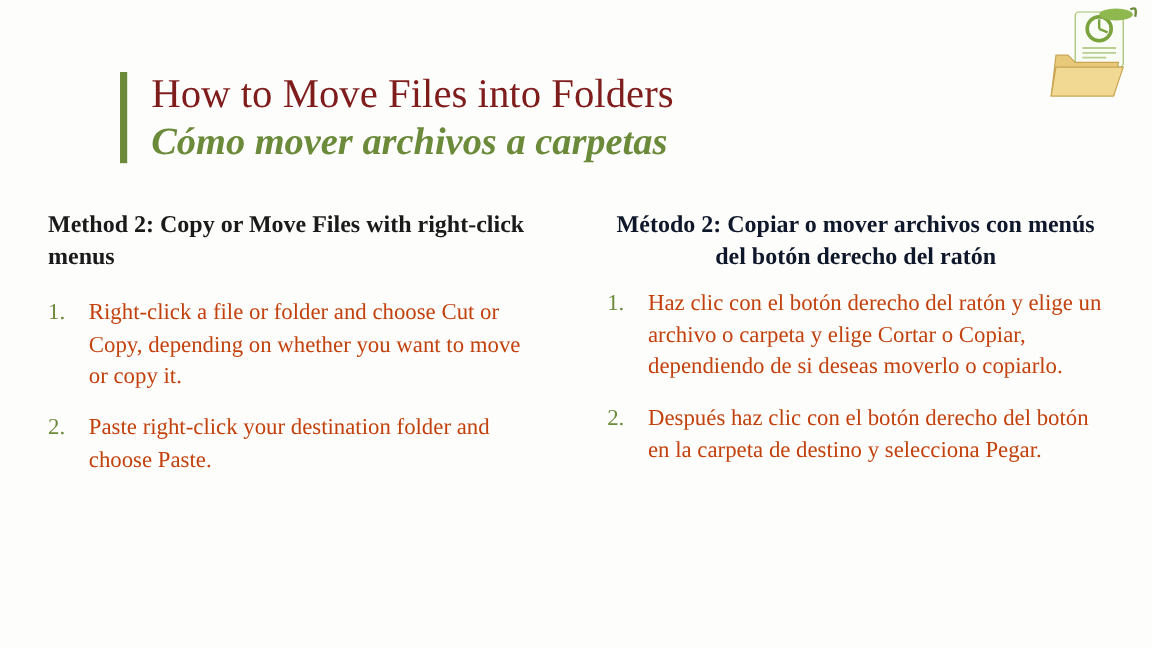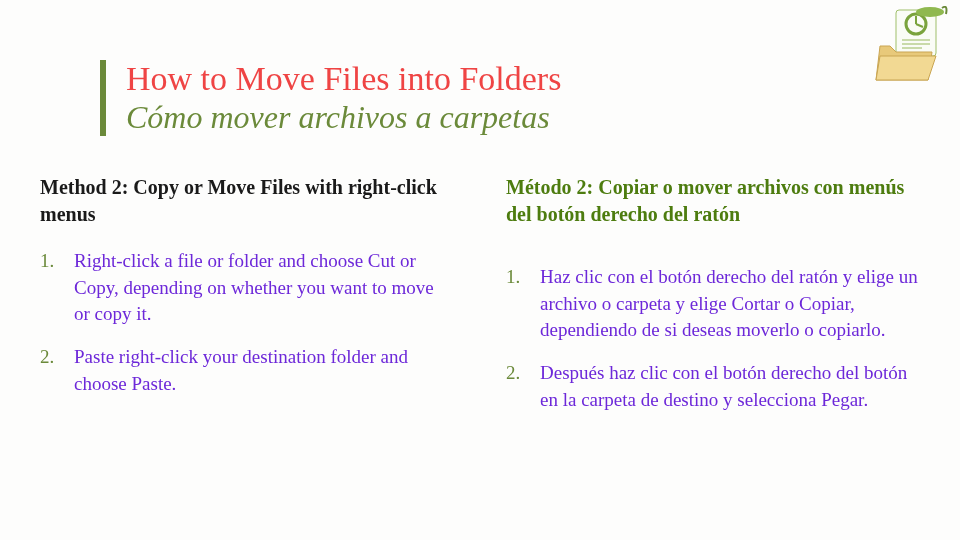--- a/index.html
+++ b/index.html
@@ -18,65 +18,66 @@
     position: relative;
   }
   .title-block {
     margin-left: 60px;
     padding-left: 20px;
     border-left: 6px solid #6b8a3a;
     margin-bottom: 38px;
   }
   .title-en {
     font-size: 34px;
-    color: #ef4444;
+    color: #7f1d1d;
     font-weight: 400;
     line-height: 1.1;
   }
   .title-es {
     font-size: 32px;
     font-style: italic;
     color: #6b8a3a;
-    font-weight: 400;
+    font-weight: 700;
     line-height: 1.15;
     margin-top: 2px;
   }
   .columns {
     display: flex;
     gap: 52px;
   }
   .col {
     flex: 1;
   }
   .method-heading-en {
     font-weight: 700;
     font-size: 20px;
     color: #1a1a1a;
     margin-bottom: 20px;
     line-height: 1.35;
   }
   .method-heading-es {
     font-weight: 700;
     font-size: 20px;
-    color: #4d7c0f;
-    margin-bottom: 36px;
+    color: #0f172a;
+    margin-bottom: 12px;
     line-height: 1.35;
+    text-align: center;
   }
   ol {
     list-style: none;
     counter-reset: step;
   }
   ol li {
     counter-increment: step;
     position: relative;
     padding-left: 34px;
     font-size: 19px;
     line-height: 1.4;
     margin-bottom: 16px;
-    color: #6d28d9;
+    color: #c2410c;
   }
   ol li::before {
     content: counter(step) ".";
     position: absolute;
     left: 0;
     top: 0;
     color: #6b8a3a;
     font-weight: 400;
   }
   .corner-art {

